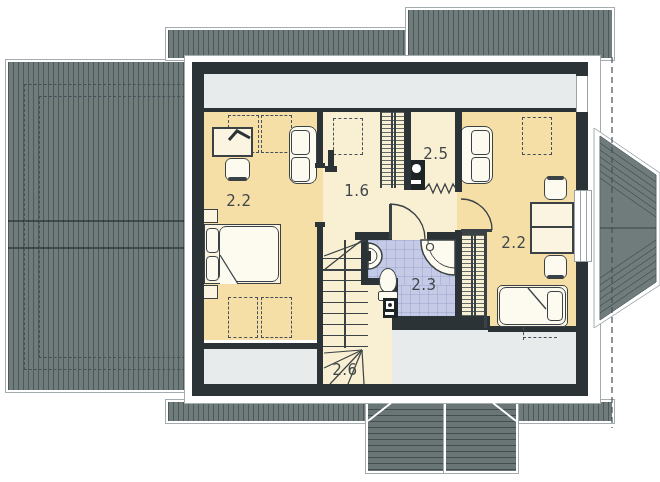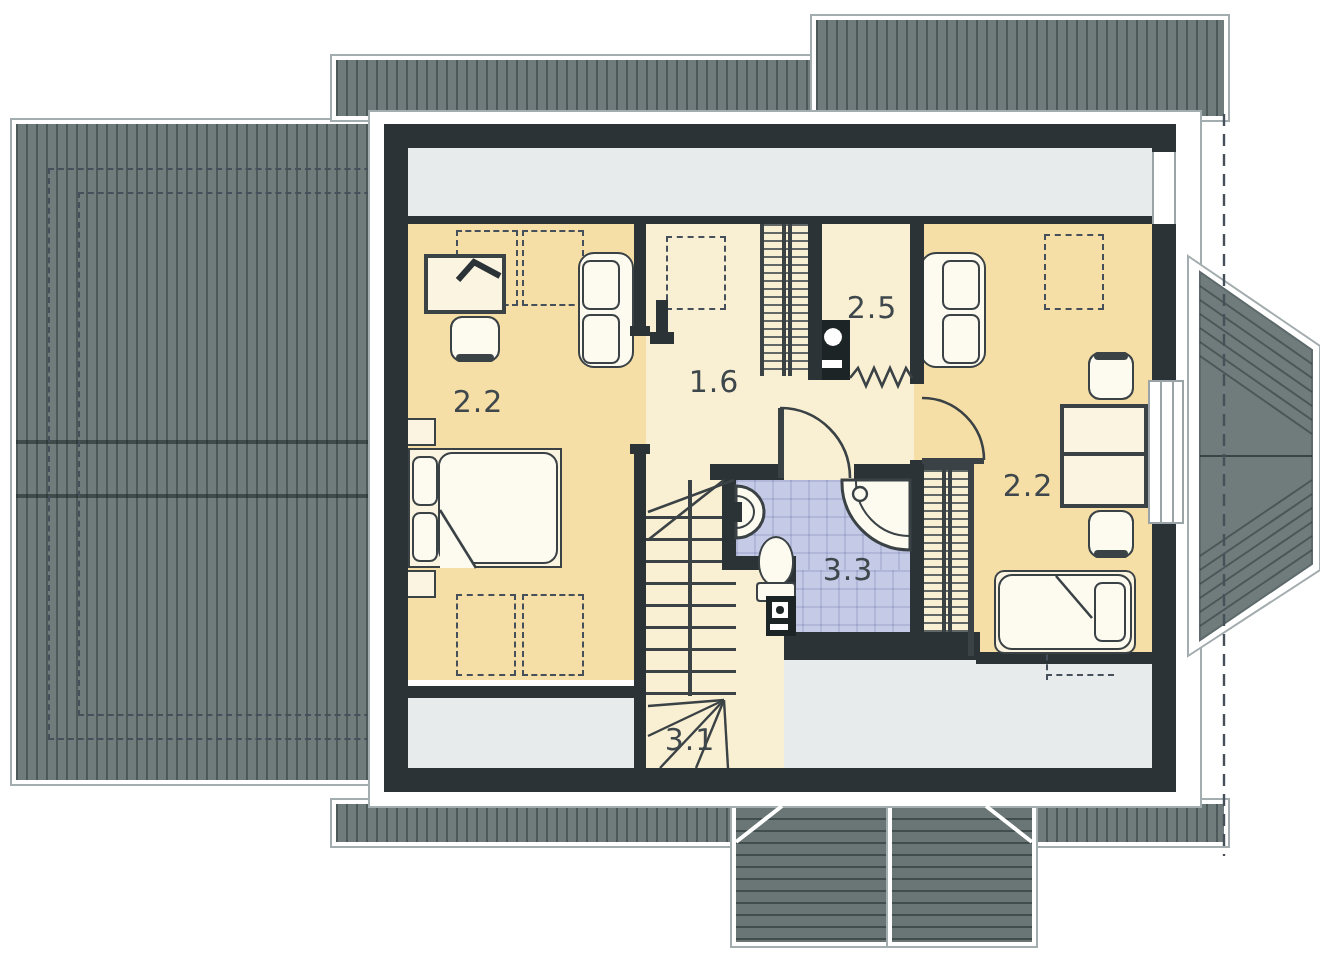--- a/index.html
+++ b/index.html
@@ -206,16 +206,16 @@
 
     <path d="M455,240 L455,275 A34,34 0 0 1 421,240 Z" fill="#fdfaf0" stroke="#3a4245" stroke-width="1.5"></path>
     <path d="M455,268 A27,27 0 0 1 428,240" fill="none" stroke="#3a4245" stroke-width="1"></path>
     <circle cx="430" cy="247" r="3.5" fill="#fdfaf0" stroke="#3a4245" stroke-width="1.2"></circle>
   </svg>
 
   <div class="abs roomlabel" style="left:219px;top:193px;width:40px;height:16px;">2.2</div>
   <div class="abs roomlabel" style="left:337px;top:183px;width:40px;height:16px;">1.6</div>
   <div class="abs roomlabel" style="left:416px;top:146px;width:40px;height:16px;">2.5</div>
   <div class="abs roomlabel" style="left:494px;top:235px;width:40px;height:16px;">2.2</div>
-  <div class="abs roomlabel" style="left:404px;top:277px;width:40px;height:16px;">3.3</div>
-  <div class="abs roomlabel" style="left:325px;top:362px;width:40px;height:16px;">3.1</div>
+  <div class="abs roomlabel" style="left:404px;top:277px;width:40px;height:16px;">2.3</div>
+  <div class="abs roomlabel" style="left:325px;top:362px;width:40px;height:16px;">2.6</div>
 
 </div>
 
 </body></html>

